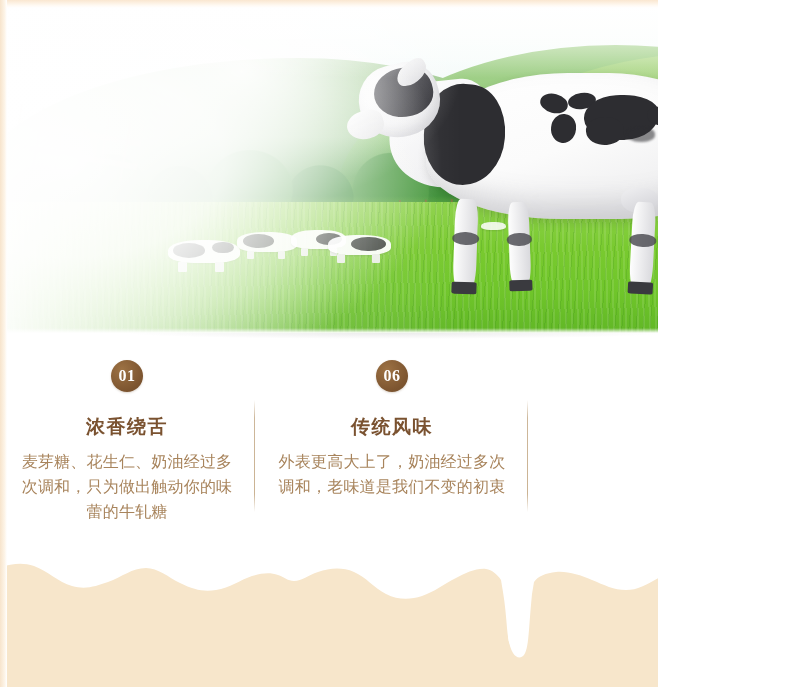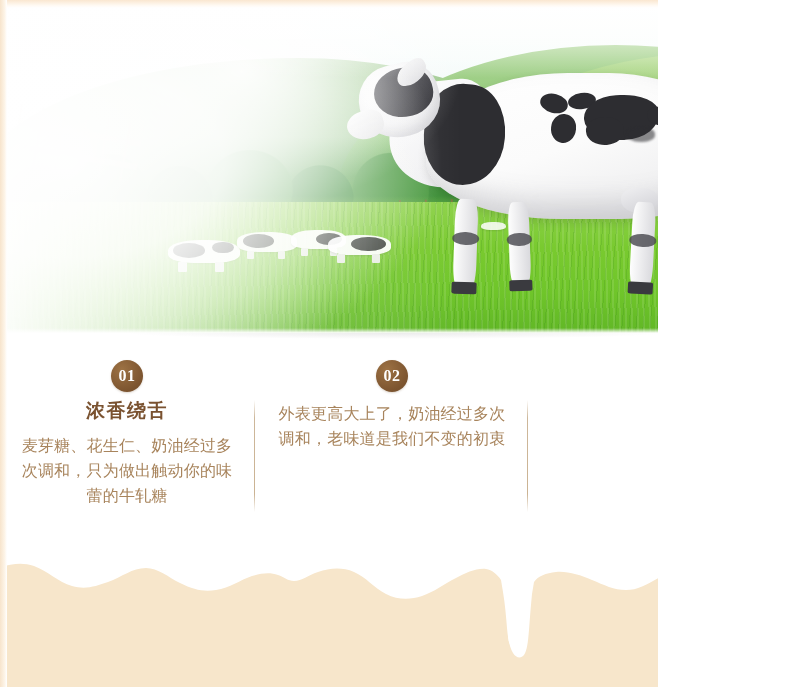--- a/index.html
+++ b/index.html
@@ -140,21 +140,21 @@
   .features{position:absolute;left:0;top:352px;width:790px;height:172px;}
   .col{position:absolute;top:0;text-align:center;}
   .c1{left:8px;width:238px;}
   .c2{left:268px;width:248px;}
   .c3{left:540px;width:244px;}
   .badge{width:32px;height:32px;border-radius:50%;margin:8px auto 0;
     background:radial-gradient(circle at 34% 30%, #9d7244, #7d5530 68%, #6f4b2a 100%);
     color:#fff;font-weight:bold;font-size:16px;line-height:32px;letter-spacing:.5px;
     font-family:"Liberation Serif","DejaVu Serif",serif;
     box-shadow:0 1px 2px rgba(120,90,60,.25);}
-  .ftitle{margin-top:6px;font-size:19px;font-weight:bold;color:#7a5230;letter-spacing:1.5px;
+  .ftitle{margin-top:22px;font-size:19px;font-weight:bold;color:#7a5230;letter-spacing:1.5px;
     text-shadow:0 1px 0 rgba(255,255,255,.6);}
   .fdesc{margin-top:9px;font-size:16px;line-height:25px;color:#a8845c;letter-spacing:.2px;padding:0 8px;}
   .divider{position:absolute;top:400px;width:1px;height:112px;
     background:linear-gradient(to bottom,rgba(214,196,170,0),#cdb79a 16%,#cbb393 84%,rgba(214,196,170,0));}
   .d1{left:254px;}
   .d2{left:527px;}
 
   
   .milk{position:absolute;left:0;top:520px;width:790px;height:167px;}
   .milk svg{display:block;width:790px;height:167px;}
@@ -248,21 +248,22 @@
 
   <div class="features">
 
     <div class="col c1">
       <div class="badge">01</div>
       <div class="ftitle">浓香绕舌</div>
       <div class="fdesc">麦芽糖、花生仁、奶油经过多次调和，只为做出触动你的味蕾的牛轧糖</div>
     </div>
 
     <div class="col c2">
-      <div class="badge">02</div>
+      <div class="badge">06</div>
+      <div class="ftitle">传统风味</div>
       <div class="fdesc">外表更高大上了，奶油经过多次调和，老味道是我们不变的初衷</div>
     </div>
 
   </div>
   <div class="divider d1"></div>
   <div class="divider d2"></div>
 
   <div class="milk">
     <svg viewBox="0 0 790 167" preserveAspectRatio="none">
       <path fill="#f7e6cb" d="M0,47

